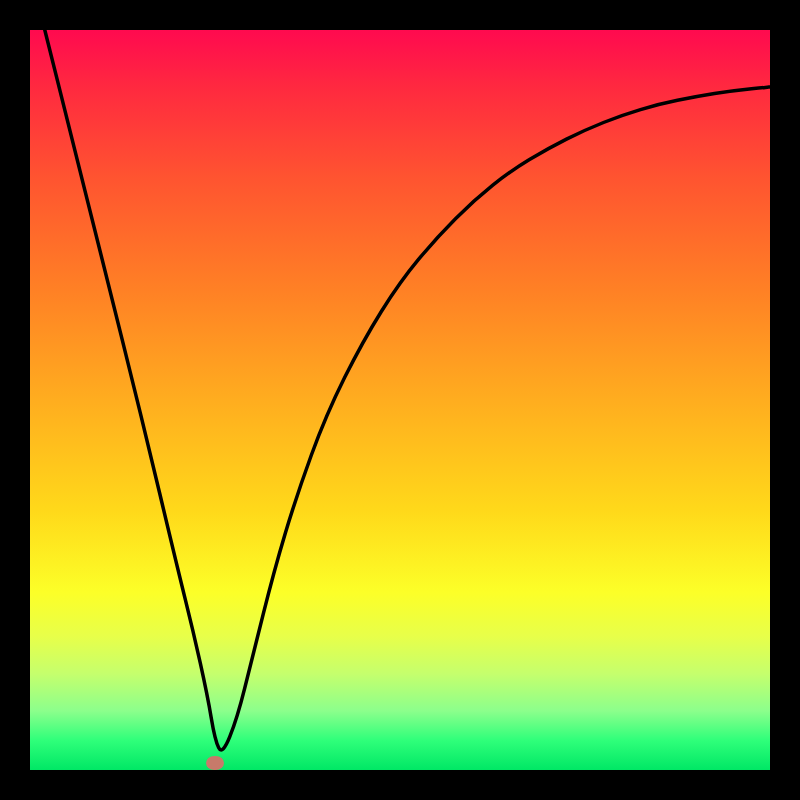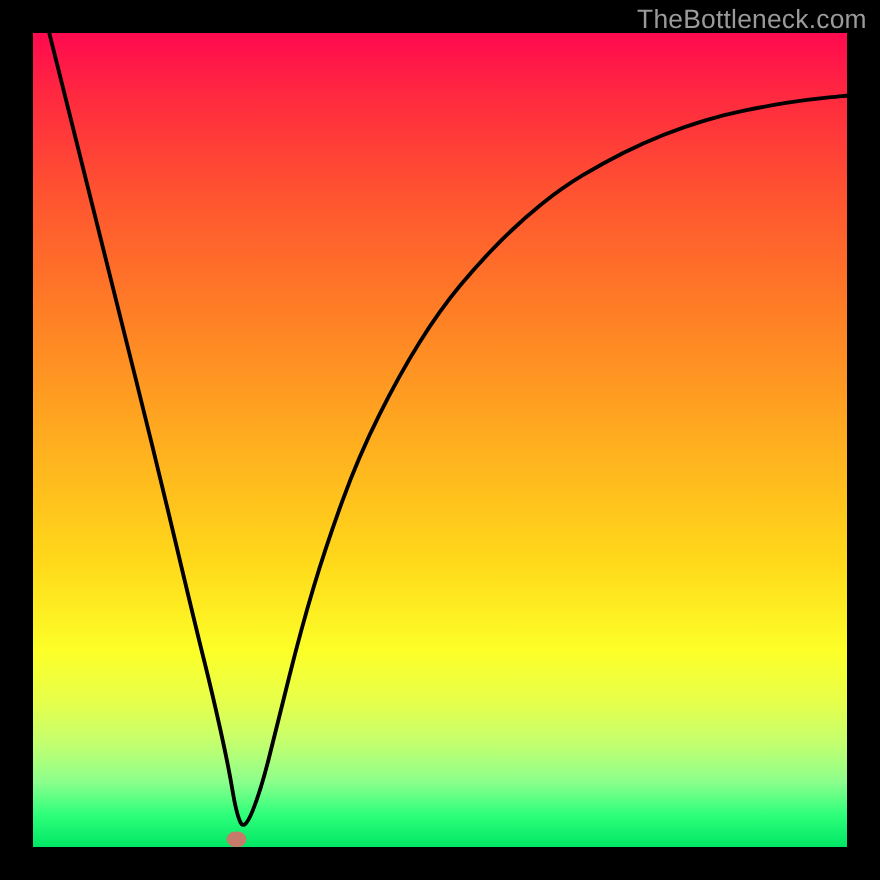--- a/index.html
+++ b/index.html
@@ -74,21 +74,20 @@
     background: #c77a6a;
     border-radius: 50% / 55%;
     transform: translate(-50%, -50%);
   }
 </style>
 </head>
 <body>
 
 <div class="frame">
 
-  <div class="watermark">TheBottleneck.com</div>
 
   <div class="plot-area">
     <svg class="curve" viewBox="0 0 740 740" preserveAspectRatio="none">
       <path id="curve-path" class="curve-path" d="M 14.8 0.0 Q 14.8 0.0 25.9 44.4 Q 37.0 88.8 55.5 162.8 Q 74.0 236.8 92.5 310.8 Q 111.0 384.8 129.5 462.5 Q 148.0 540.2 155.4 569.8 Q 162.8 599.4 170.2 632.7 Q 177.6 666.0 181.3 688.2 Q 185.0 710.4 188.7 717.8 Q 192.4 725.2 199.8 706.7 Q 207.2 688.2 214.6 658.6 Q 222.0 629.0 233.1 584.6 Q 244.2 540.2 255.3 503.2 Q 266.4 466.2 281.2 425.5 Q 296.0 384.8 314.5 347.8 Q 333.0 310.8 351.5 281.2 Q 370.0 251.6 388.5 229.4 Q 407.0 207.2 425.5 188.7 Q 444.0 170.2 462.5 155.4 Q 481.0 140.6 499.5 129.5 Q 518.0 118.4 536.5 109.1 Q 555.0 99.9 573.5 92.5 Q 592.0 85.1 610.5 79.6 Q 629.0 74.0 647.5 70.3 Q 666.0 66.6 684.5 63.6 Q 703.0 60.7 721.5 58.8 T 740.0 57.0"></path>
     </svg>
     <div id="min-marker" class="marker" style="left: 185px; top: 732.6px;"></div>
   </div>
 
 </div>
 

